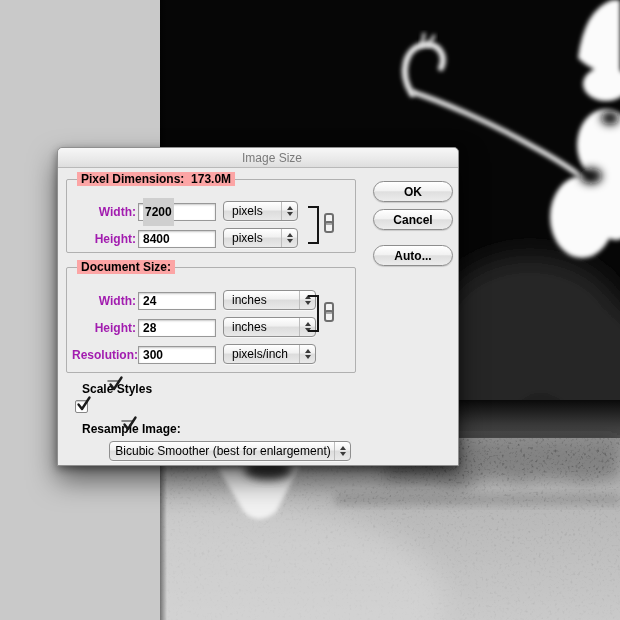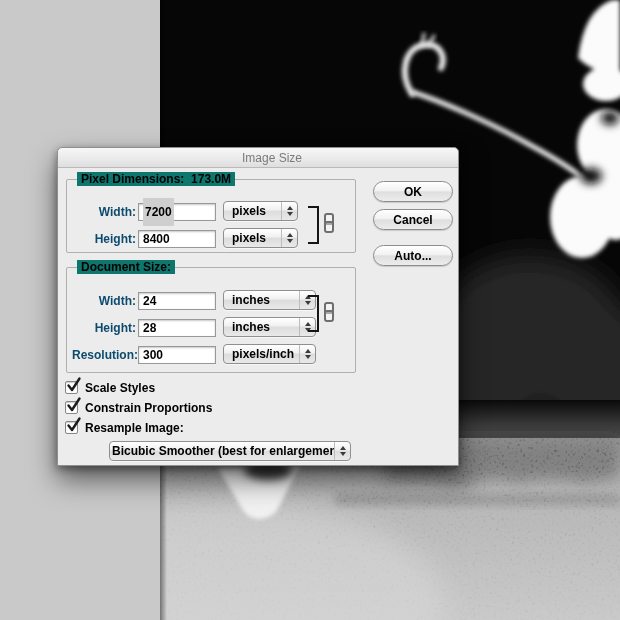--- a/index.html
+++ b/index.html
@@ -17,52 +17,52 @@
     box-shadow:0 14px 28px rgba(0,0,0,.55),0 3px 9px rgba(0,0,0,.4);}
   .titlebar{position:absolute;left:0;top:0;width:100%;height:20px;border-radius:5px 5px 0 0;
     background:linear-gradient(#f7f7f7,#e9e9e9 60%,#dedede);border-bottom:1px solid #b9b9b9;
     box-sizing:border-box;text-align:center;padding-left:28px;}
   .titlebar .title{font-size:12px;line-height:19px;color:#7a7a7a;}
   .dbody{position:absolute;left:0;top:0;width:100%;height:100%;}
 
   .group{position:absolute;left:8px;width:290px;border:1px solid #b0b0b0;border-radius:2px;box-sizing:border-box;}
   .g1{top:31px;height:74px;}
   .g2{top:119px;height:106px;}
-  .legend{position:absolute;top:-8px;left:10px;background:#0f766e;padding:0 4px;
+  .legend{position:absolute;top:-8px;left:10px;background:#fca5a5;padding:0 4px;
     font-size:12px;font-weight:bold;color:#000;white-space:nowrap;}
 
-  .lbl{position:absolute;left:14px;width:64px;text-align:right;font-size:12px;font-weight:bold;color:#0c4a6e;}
+  .lbl{position:absolute;left:14px;width:64px;text-align:right;font-size:12px;font-weight:bold;color:#a21caf;}
   .tf{position:absolute;left:80px;width:72px;height:16px;background:#fff;border:1px solid #989898;
     box-shadow:inset 0 1px 2px rgba(0,0,0,.22);font-size:12px;font-weight:bold;color:#000;
     line-height:16px;padding-left:4px;box-sizing:content-box;}
   .tf .sel{background:#cfcfcf;padding:7px 2px;}
 
   .popup{position:absolute;left:165px;height:20px;border:1px solid #8f8f8f;border-radius:4px;
     background:linear-gradient(#ffffff,#f0f0f0 45%,#dcdcdc 50%,#e9e9e9);box-sizing:border-box;
     display:flex;align-items:center;box-shadow:0 1px 0 rgba(255,255,255,.6);}
-  .popup-label{flex:1;font-size:12px;font-weight:bold;color:#000;padding-left:8px;white-space:nowrap;overflow:hidden;}
+  .popup-label{flex:1;font-size:12px;font-weight:normal;color:#000;padding-left:8px;white-space:nowrap;overflow:hidden;}
   .popup-label.center{text-align:center;padding-left:2px;}
   .popup-arrows{width:15px;height:100%;border-left:1px solid #bdbdbd;display:flex;flex-direction:column;
     align-items:center;justify-content:center;}
   .tri-up{width:0;height:0;border-left:3.5px solid transparent;border-right:3.5px solid transparent;
     border-bottom:4.5px solid #3a3a3a;margin-bottom:2px;}
   .tri-down{width:0;height:0;border-left:3.5px solid transparent;border-right:3.5px solid transparent;
     border-top:4.5px solid #3a3a3a;}
 
   .btn{position:absolute;left:315px;width:80px;height:21px;border:1px solid #8d8d8d;border-radius:11px;
     background:linear-gradient(#ffffff,#f2f2f2 45%,#dfdfdf 52%,#ececec);
     font-size:12px;font-weight:bold;color:#000;text-align:center;line-height:20px;box-sizing:border-box;
     box-shadow:0 1px 1px rgba(0,0,0,.15);}
 
   .linkbracket{position:absolute;left:250px;width:11px;border:2px solid #151515;border-left:none;box-sizing:border-box;}
   .chain{position:absolute;left:266px;}
   .chain i{display:block;width:6px;height:8px;border:2px solid #6e6e6e;border-radius:3px;background:rgba(255,255,255,.4);}
   .chain i + i{margin-top:-4px;}
 
-  .cbrow{position:absolute;left:7px;height:15px;display:flex;align-items:center;}
+  .cbrow{position:absolute;left:17px;height:15px;display:flex;align-items:center;flex-direction:column;}
   .cb{position:relative;width:13px;height:13px;background:#fff;border:1px solid #878787;border-radius:2px;
     box-shadow:inset 0 1px 1px rgba(0,0,0,.2);display:inline-block;box-sizing:border-box;}
   .cb svg{position:absolute;left:0px;top:-5px;width:16px;height:17px;overflow:visible;}
   .cblbl{font-size:12px;font-weight:bold;color:#000;margin-left:7px;white-space:nowrap;}
 </style>
 </head>
 <body>
 
 <div class="stage">
 
@@ -241,21 +241,20 @@
           </svg>
         </span>
         <span class="cblbl">Scale Styles</span>
       </div>
       <div class="cbrow" style="top:252px">
         <span class="cb">
           <svg viewBox="0 0 16 17">
             <path d="M2.5 8.5 L6 13 L13.5 1.5" fill="none" stroke="#1c1c1c" stroke-width="2.4" stroke-linecap="round" stroke-linejoin="round"></path>
           </svg>
         </span>
-        <span class="cblbl">Constrain Proportions</span>
       </div>
       <div class="cbrow" style="top:272px">
         <span class="cb">
           <svg viewBox="0 0 16 17">
             <path d="M2.5 8.5 L6 13 L13.5 1.5" fill="none" stroke="#1c1c1c" stroke-width="2.4" stroke-linecap="round" stroke-linejoin="round"></path>
           </svg>
         </span>
         <span class="cblbl">Resample Image:</span>
       </div>
 

